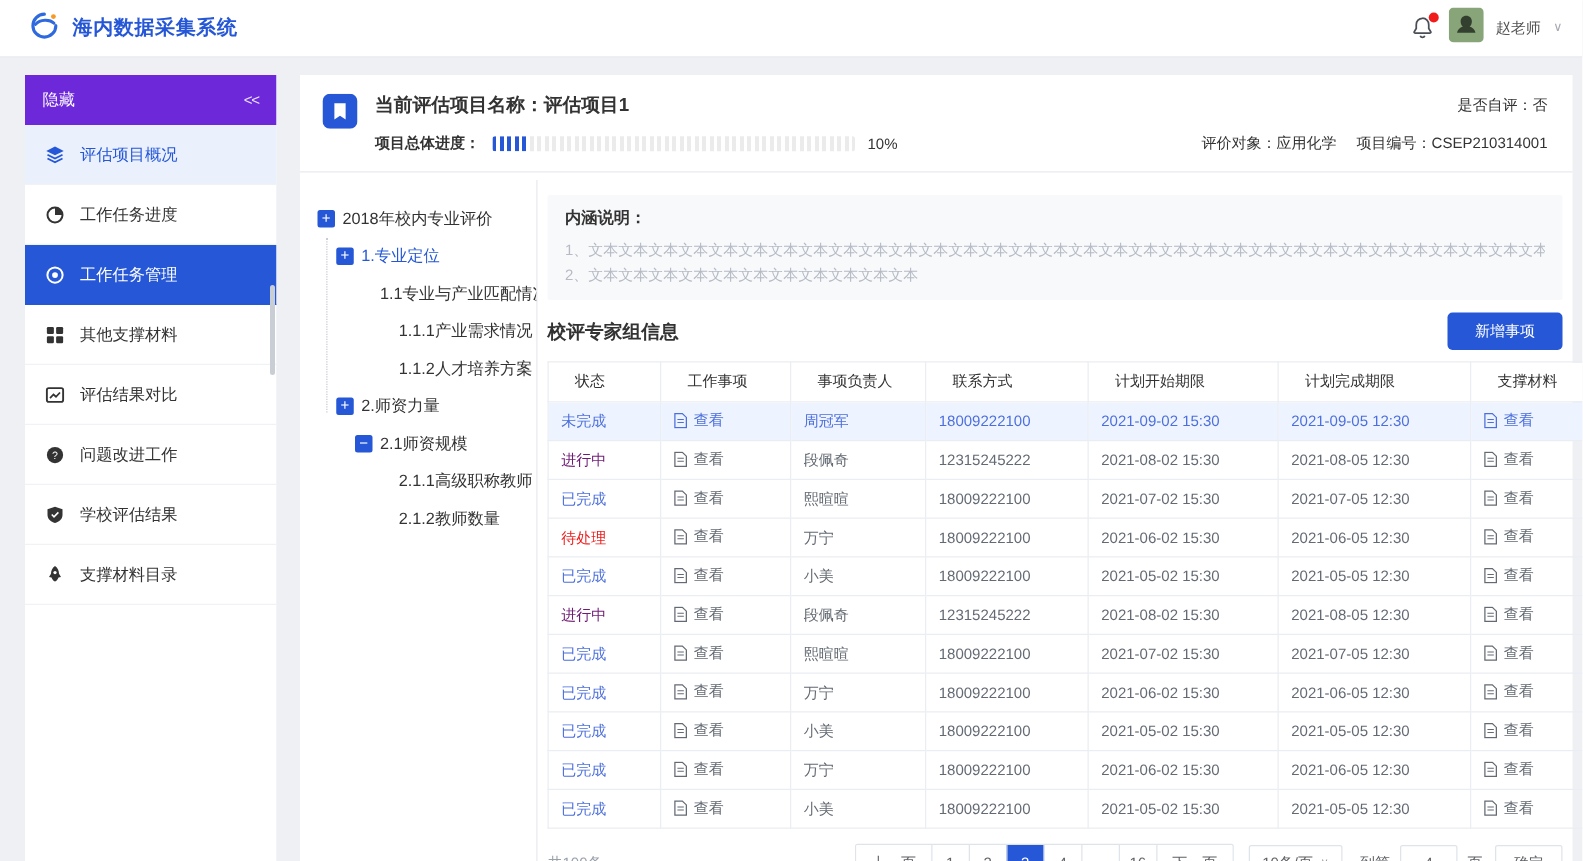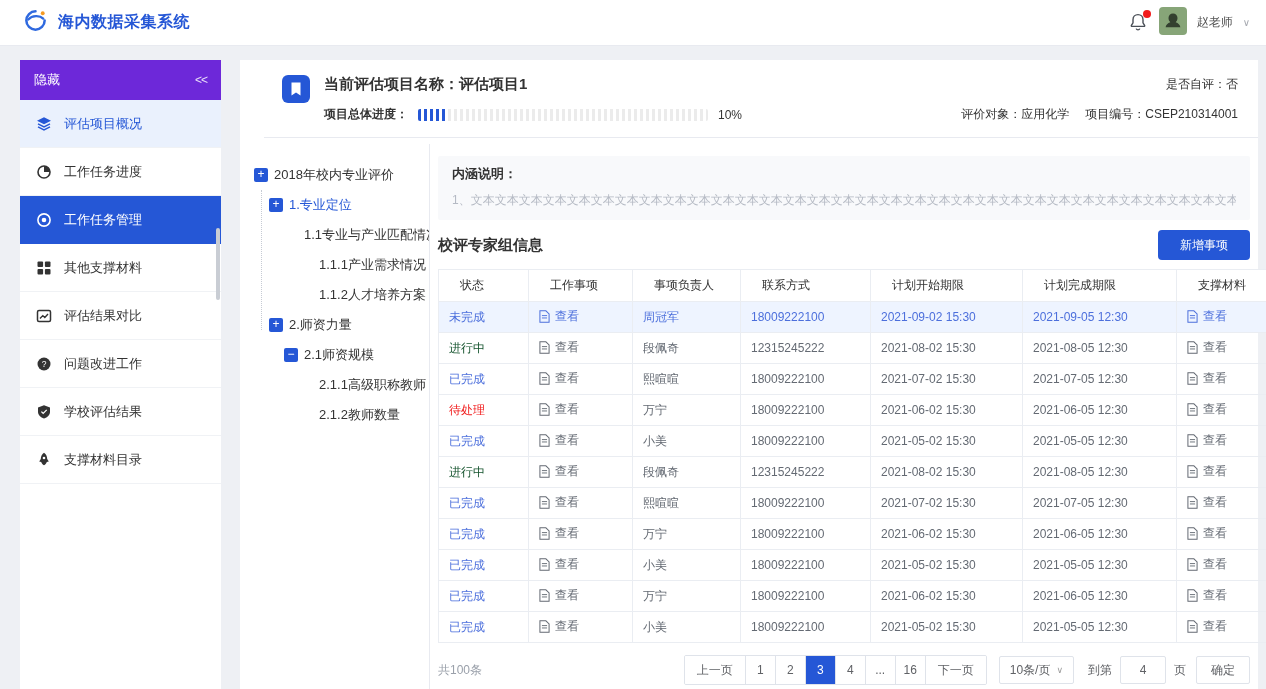--- a/index.html
+++ b/index.html
@@ -26,21 +26,21 @@
   .collapse{font-size:12px;opacity:.85;letter-spacing:-1px;}
   .side-item{height:47px;display:flex;align-items:center;gap:12px;padding-left:16px;
              border-bottom:1px solid #f0f2f5;font-size:13px;color:#333;cursor:pointer;}
   .side-icon{width:16px;height:16px;display:flex;flex:none;}
   .side-icon svg{width:16px;height:16px;}
   .side-item.light{background:#eaf1fd;color:#2557d6;}
   .side-item.active{background:#2557d6;color:#fff;border-color:#2557d6;}
   .side-scrollbar{position:absolute;right:1px;top:168px;width:4px;height:72px;background:#c9cdd4;border-radius:2px;}
   
   .panel{position:absolute;left:240px;top:60px;width:1018px;height:629px;background:#fff;}
-  .proj-header{position:relative;padding:15px 20px 14px 60px;border-bottom:1px solid #e8eaf0;margin-left:24px;}
+  .proj-header{position:relative;padding:15px 20px 14px 60px;border-bottom:1px solid #e8eaf0;}
   .book-icon{position:absolute;left:18px;top:15px;}
   .ph-row{display:flex;align-items:center;justify-content:space-between;}
   .ph-title{font-size:15px;font-weight:bold;color:#333;}
   .ph-right{font-size:12px;color:#333;}
   .ph-row2{margin-top:12px;}
   .prog-wrap{display:flex;align-items:center;gap:10px;font-size:12px;color:#333;}
   .prog-label{font-weight:600;text-align:center;}
   .progress{width:290px;height:12px;border-radius:2px;overflow:hidden;position:relative;
             background:repeating-linear-gradient(90deg,#ebebeb 0 3px,#fff 3px 6px);}
   .progress-fill{position:absolute;left:0;top:0;bottom:0;
@@ -67,21 +67,21 @@
   .sec-title{font-size:15px;font-weight:600;color:#333;}
   .btn-primary{background:#2557d6;color:#fff;border:none;border-radius:4px;height:30px;
                padding:0 22px;font-size:12px;cursor:pointer;}
   
   table{border-collapse:collapse;width:100%;table-layout:fixed;margin-top:9px;}
   th,td{border:1px solid #eaedf2;font-size:12px;text-align:left;padding:0 4px 0 10px;
         overflow:hidden;white-space:nowrap;}
   th{height:31px;color:#333;font-weight:500;background:#fff;padding-left:21px;}
   td{height:30px;color:#646a73;}
   tr.hl td{background:#eef4ff;color:#4c6fdc;}
-  td.st-orange{color:#e6953f;}td.st-green{color:#14532d;}td.st-blue{color:#4c6fdc;}td.st-red{color:#f11b1b;}
+  td.st-orange{color:#e6953f;}td.st-green{color:#701a75;}td.st-blue{color:#4c6fdc;}td.st-red{color:#f11b1b;}
   .view-link{display:inline-flex;align-items:center;gap:5px;cursor:pointer;}
   .mini{border:none;border-radius:4px;color:#fff;font-size:12px;width:54px;height:24px;
         cursor:pointer;margin-right:8px;vertical-align:middle;}
   .mini.edit{background:#2557d6;}
   
   .pager{display:flex;align-items:center;justify-content:space-between;margin-top:12px;
          font-size:12px;color:#9aa0aa;}
   .pager-right{display:flex;align-items:center;}
   .pages{display:flex;border:1px solid #dfe3ea;border-radius:2px;overflow:hidden;background:#fff;}
   .page-btn{min-width:30px;height:28px;line-height:28px;text-align:center;color:#606266;
@@ -281,20 +281,21 @@
             <span class="tree-spacer"></span>
             <span class="tree-label">2.1.2教师数量</span>
           </div>
         </div>
 
       <div class="content">
         <div class="desc">
           <div class="desc-title">内涵说明：</div>
           <div id="descLines">
               <div class="desc-line">1、文本文本文本文本文本文本文本文本文本文本文本文本文本文本文本文本文本文本文本文本文本文本文本文本文本文本文本文本文本文本文本文本</div>
+              <div class="desc-line">2、文本文本文本文本文本文本文本文本文本文本文本</div>
             </div>
         </div>
 
         <div class="sec-row">
           <div class="sec-title">校评专家组信息</div>
           <button class="btn-primary">新增事项</button>
         </div>
 
         <table>
           <thead>

